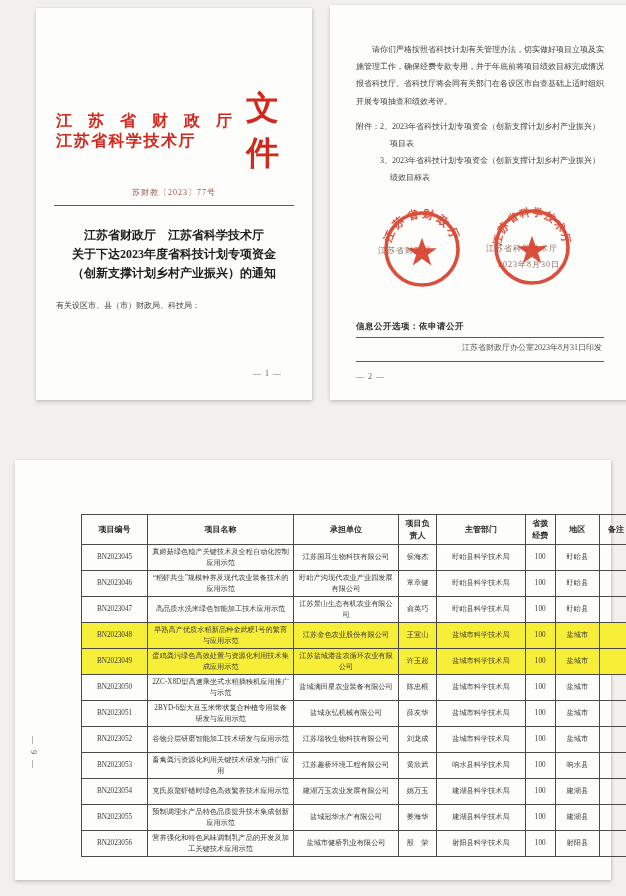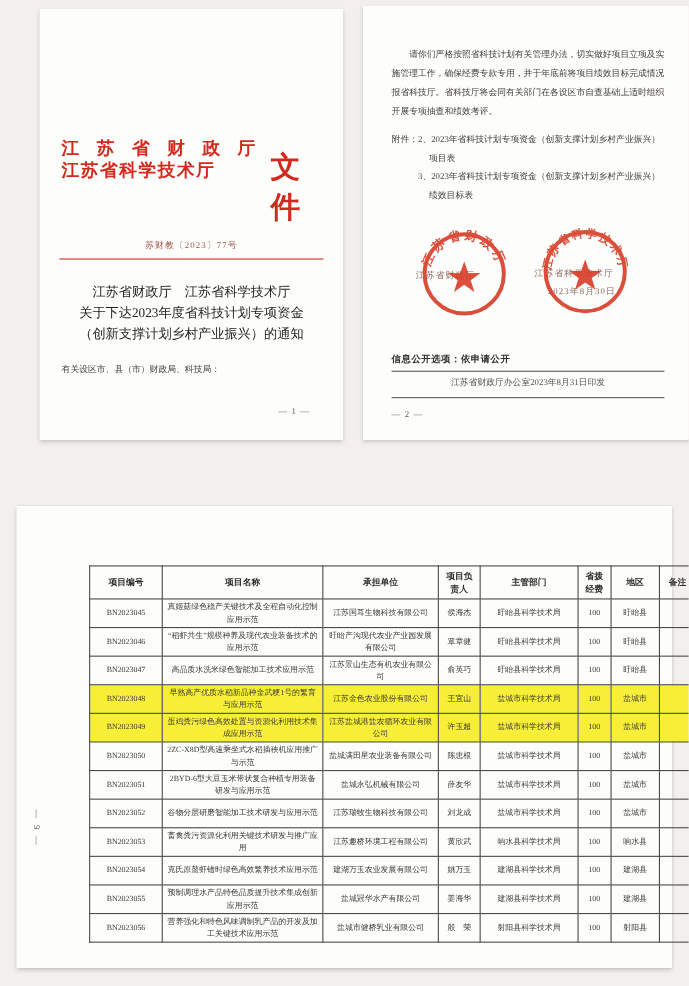--- a/index.html
+++ b/index.html
@@ -15,39 +15,39 @@
     position:absolute;
     background:#fdfdfb;
     box-shadow:0 2px 4px rgba(0,0,0,0.18), 1px 0 2px rgba(0,0,0,0.08);
   }
   
   #page1 { left:36px; top:8px; width:276px; height:392px; padding-top:78px; }
   .red-head { display:flex; justify-content:center; align-items:center; gap:8px; padding:0 20px; }
   .red-head .org-lines { color:#d3281d; font-weight:bold; line-height:1.25; }
   .org-line1 { font-size:16px; letter-spacing:6px; white-space:nowrap; }
   .org-line2 { font-size:16px; letter-spacing:1.5px; white-space:nowrap; }
-  .doc-word { color:#d3281d; font-weight:bold; font-size:27px; letter-spacing:1px;margin-top:48px; }
+  .doc-word { color:#d3281d; font-weight:bold; font-size:33px; letter-spacing:1px; }
   .doc-number { text-align:center; font-size:8px; color:#a0524a; margin-top:11px; letter-spacing:1px; }
   .red-rule { border:none; border-top:1.6px solid #d3281d; margin:7px 18px 0 18px; }
-  .doc-title { text-align:center; font-weight:normal; font-size:12px; line-height:1.6; color:#1e1e1e; margin-top:20px; }
+  .doc-title { text-align:center; font-weight:bold; font-size:12px; line-height:1.6; color:#1e1e1e; margin-top:20px; }
   .letter-body { margin:13px 20px 0 20px; font-size:8px; line-height:2.15; text-align:justify; color:#44413c; }
   .letter-body .para { text-indent:2em; }
   .pgnum-right { position:absolute; right:30px; bottom:22px; font-size:8px; color:#5a5a5a; letter-spacing:1px; }
   
   #page2 { left:330px; top:5px; width:300px; height:395px; padding:36px 26px 0 26px; }
   #page2 .letter-body { margin:0; }
   .attach-block { margin-top:8px; font-size:8px; line-height:2.15; color:#44413c; position:relative; padding-left:24px; }
   .attach-label { position:absolute; left:0; top:0; }
   .attach-item { padding-left:10px; text-indent:-10px; }
   .seal-zone { position:relative; height:96px; margin-top:16px; }
   .seal-undertext { position:absolute; font-size:8px; color:#8a6a63; letter-spacing:1px; white-space:nowrap; }
   .seal-svg { position:absolute; width:80px; height:80px; opacity:0.92; }
   .disclosure { font-size:8.5px; font-weight:bold; color:#2e2e2e; margin-top:22px; letter-spacing:0.5px; }
   .foot-rule { border:none; border-top:1px solid #5a5a5a; margin-top:4px; }
-  .foot-row { display:flex; justify-content:center; font-size:8px; color:#55524d; padding:4px 2px; }
+  .foot-row { display:flex; justify-content:flex-end; font-size:8px; color:#55524d; padding:4px 2px; }
   .pgnum-left { font-size:8px; color:#5a5a5a; letter-spacing:1px; margin-top:10px; }
   
   #page3 { left:15px; top:460px; width:596px; height:420px; }
   .vert-pagenum {
     position:absolute; left:14px; top:276px;
     writing-mode:vertical-rl; font-size:8px; color:#5a5a5a; letter-spacing:2px;
   }
   table.projects { border-collapse:collapse; position:absolute; left:66px; top:54px; width:552px; table-layout:fixed; }
   table.projects th, table.projects td {
     border:1px solid #4a4a48;

